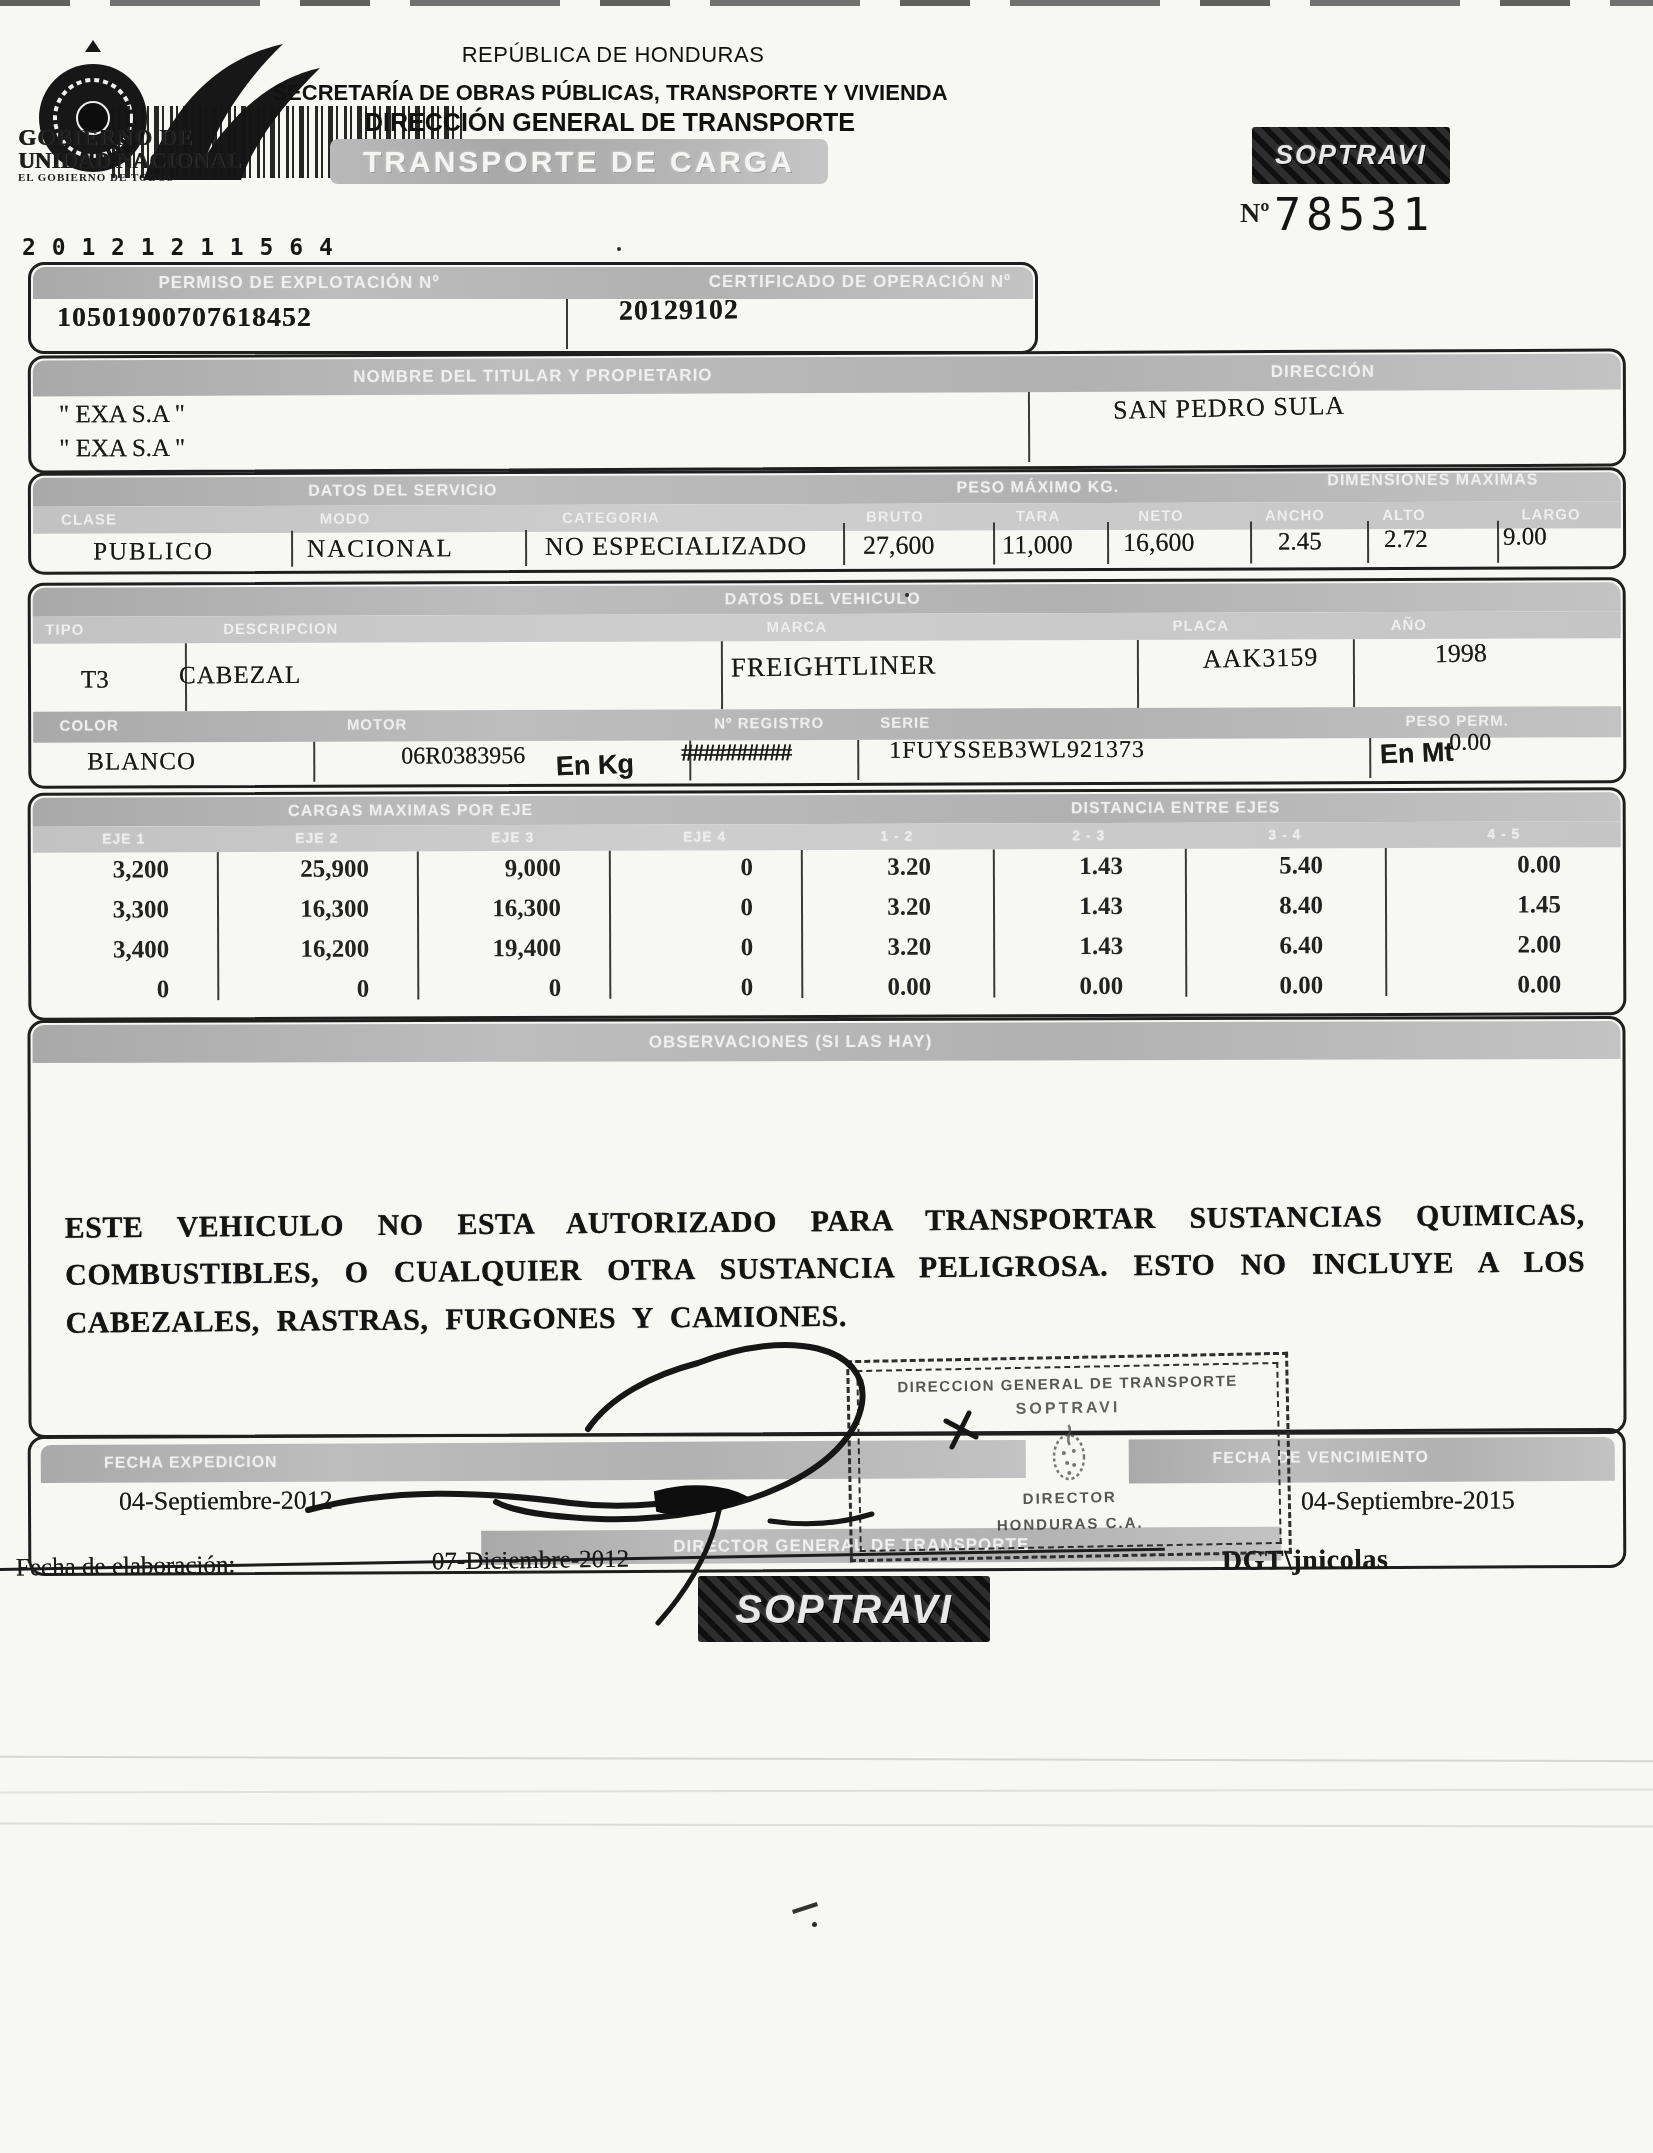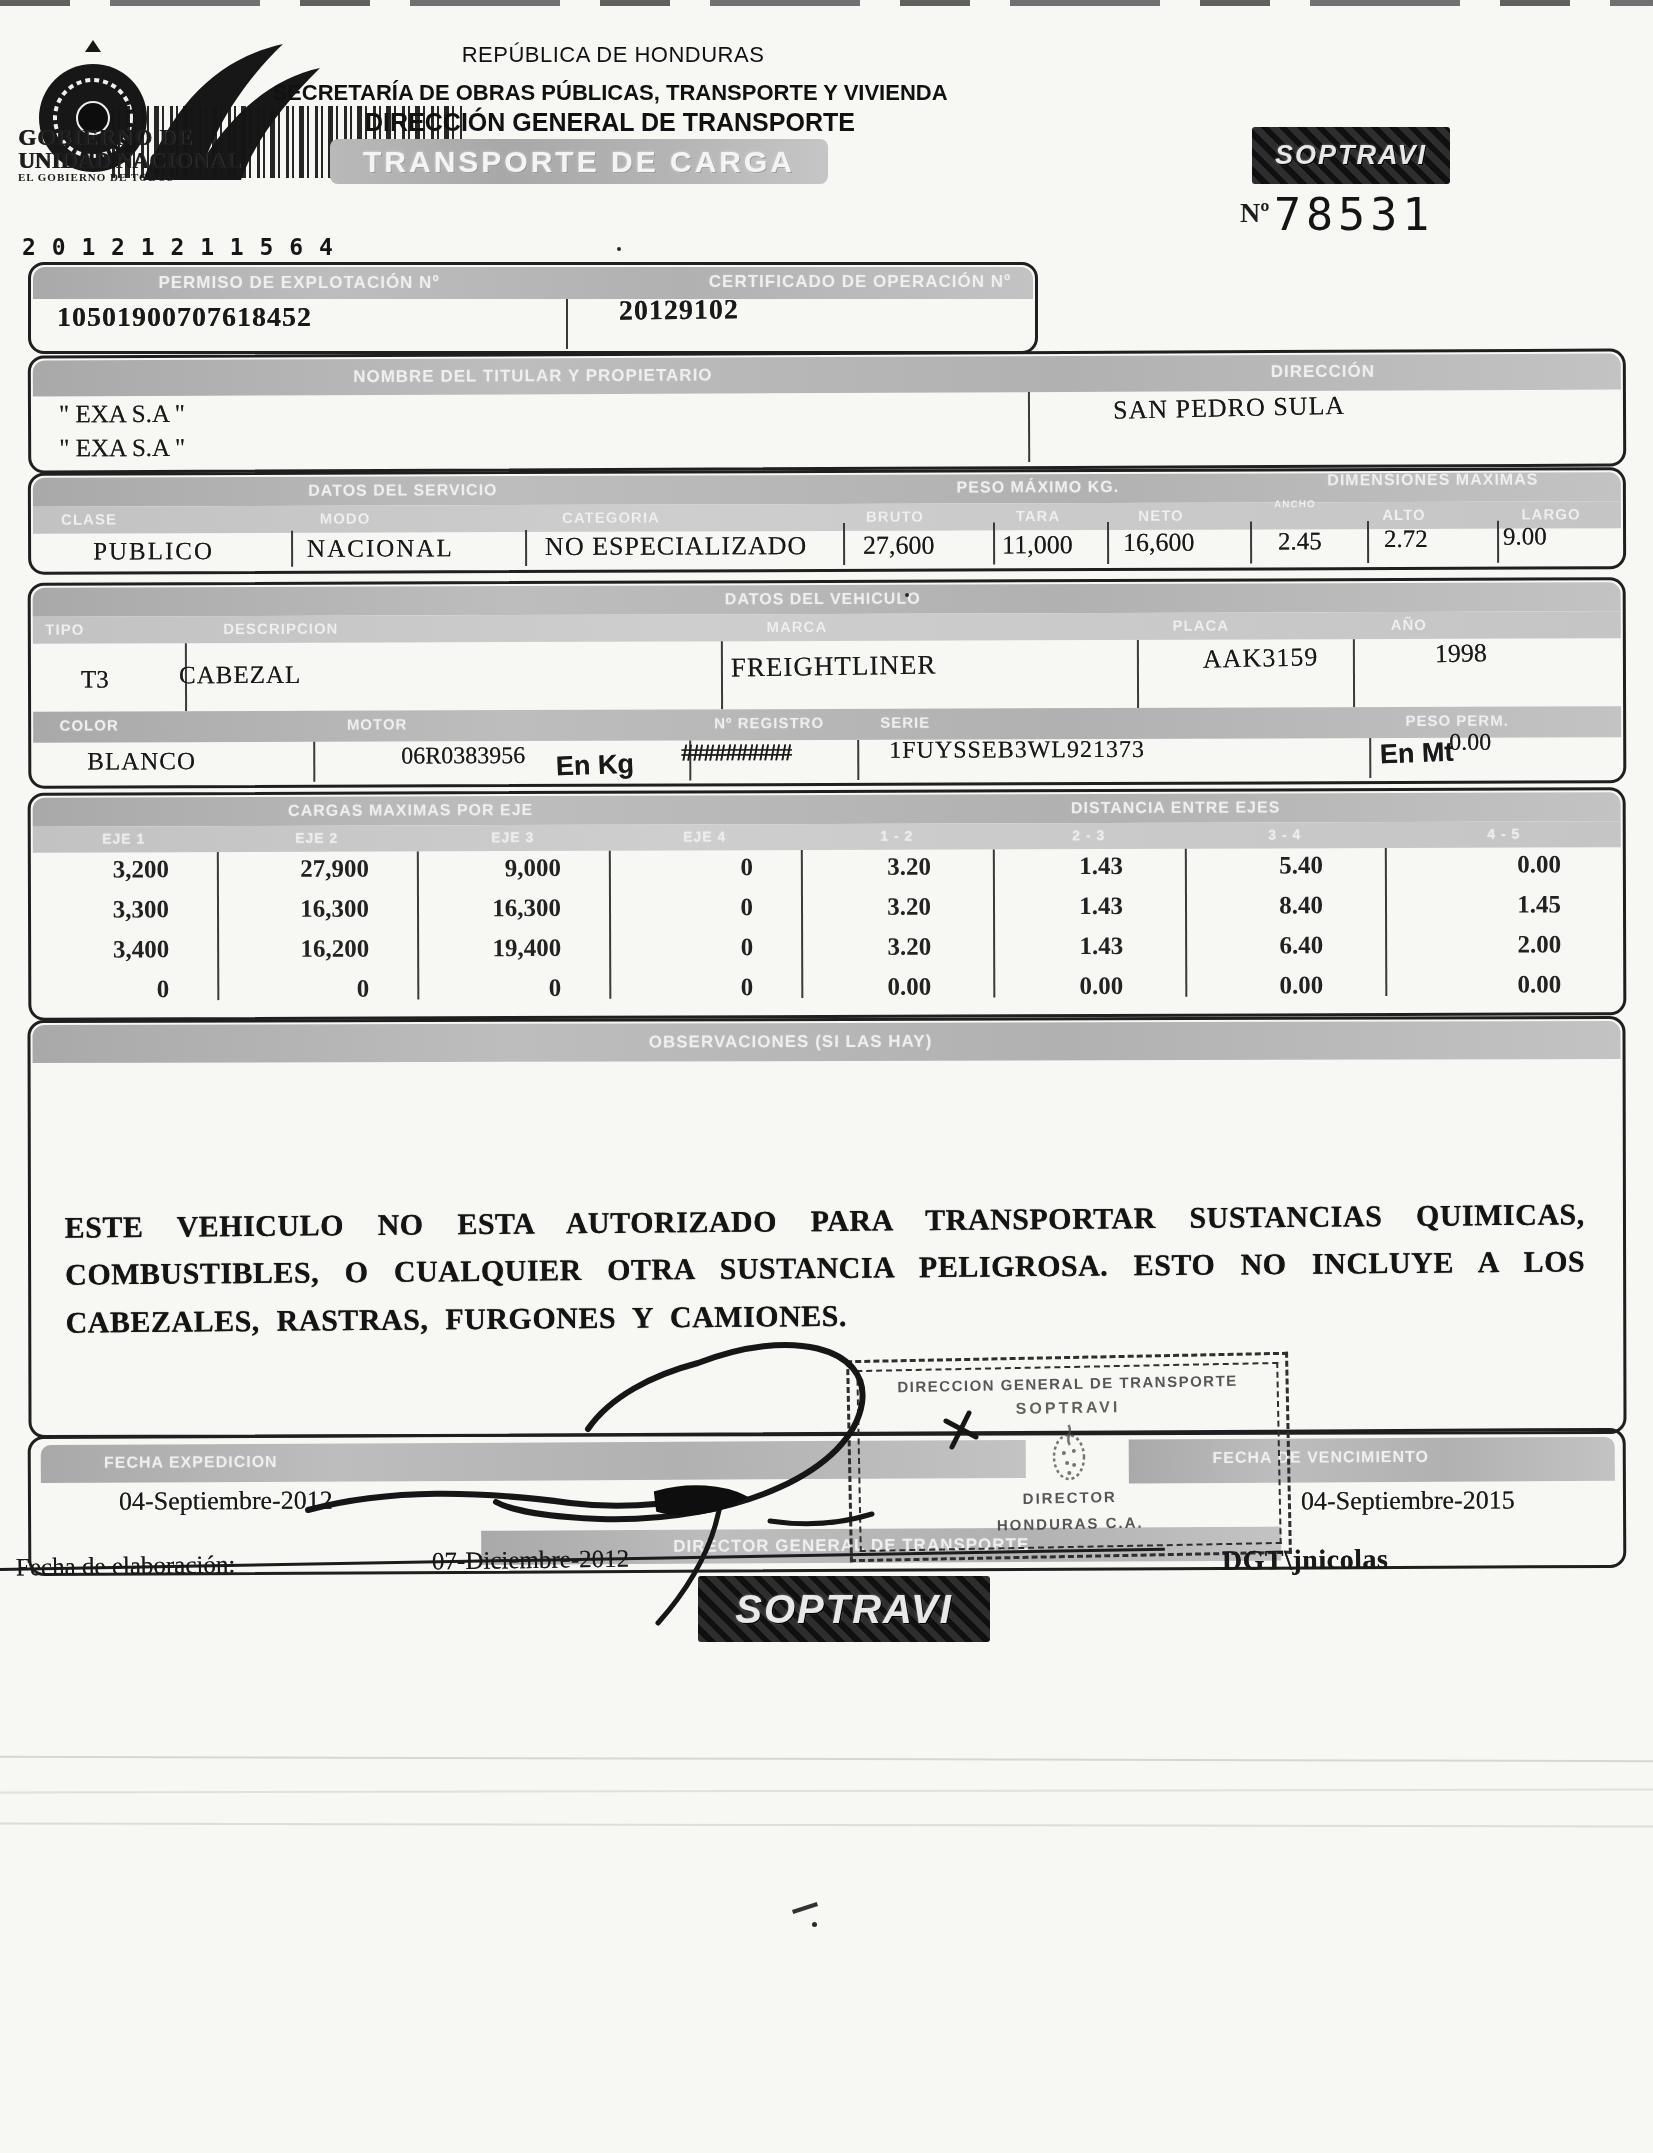--- a/index.html
+++ b/index.html
@@ -108,21 +108,21 @@
     <span class="blabel" style="left:372px;top:7px;font-size:16px;">DATOS DEL SERVICIO</span>
     <span class="blabel" style="left:1007px;top:6px;font-size:16px;">PESO MÁXIMO KG.</span>
     <span class="blabel" style="left:1402px;top:0;font-size:16px;">DIMENSIONES MAXIMAS</span>
 
     <span class="blabel" style="left:58px;top:35px;font-size:15px;">CLASE</span>
     <span class="blabel" style="left:314px;top:35px;font-size:15px;">MODO</span>
     <span class="blabel" style="left:580px;top:35px;font-size:15px;">CATEGORIA</span>
     <span class="blabel" style="left:864px;top:35px;font-size:15px;">BRUTO</span>
     <span class="blabel" style="left:1007px;top:35px;font-size:15px;">TARA</span>
     <span class="blabel" style="left:1130px;top:35px;font-size:15px;">NETO</span>
-    <span class="blabel" style="left:1264px;top:27px;font-size:10px;">ANCHO</span>
+    <span class="blabel" style="left:1264px;top:35px;font-size:15px;">ANCHO</span>
     <span class="blabel" style="left:1373px;top:35px;font-size:15px;">ALTO</span>
     <span class="blabel" style="left:1520px;top:35px;font-size:15px;">LARGO</span>
 
     <div class="vline" style="left:260px;top:56px;height:36px;"></div>
     <div class="vline" style="left:494px;top:56px;height:36px;"></div>
     <div class="vline" style="left:812px;top:50px;height:42px;"></div>
     <div class="vline" style="left:962px;top:50px;height:42px;"></div>
     <div class="vline" style="left:1076px;top:50px;height:42px;"></div>
     <div class="vline" style="left:1219px;top:50px;height:42px;"></div>
     <div class="vline" style="left:1336px;top:50px;height:42px;"></div>
@@ -202,21 +202,21 @@
     <div class="vline" style="left:186px;top:57px;height:148px;"></div>
     <div class="vline" style="left:386px;top:57px;height:148px;"></div>
     <div class="vline" style="left:578px;top:57px;height:148px;"></div>
     <div class="vline" style="left:770px;top:57px;height:148px;"></div>
     <div class="vline" style="left:962px;top:57px;height:148px;"></div>
     <div class="vline" style="left:1154px;top:57px;height:148px;"></div>
     <div class="vline" style="left:1354px;top:57px;height:148px;"></div>
 
     <div class="ejes-row" style="top:60px;">
       <div class="ejes-cell">3,200</div>
-      <div class="ejes-cell">27,900</div>
+      <div class="ejes-cell">25,900</div>
       <div class="ejes-cell">9,000</div>
       <div class="ejes-cell">0</div>
       <div class="ejes-cell">3.20</div>
       <div class="ejes-cell">1.43</div>
       <div class="ejes-cell">5.40</div>
       <div class="ejes-cell">0.00</div>
     </div>
     <div class="ejes-row" style="top:100px;">
       <div class="ejes-cell">3,300</div>
       <div class="ejes-cell">16,300</div>

